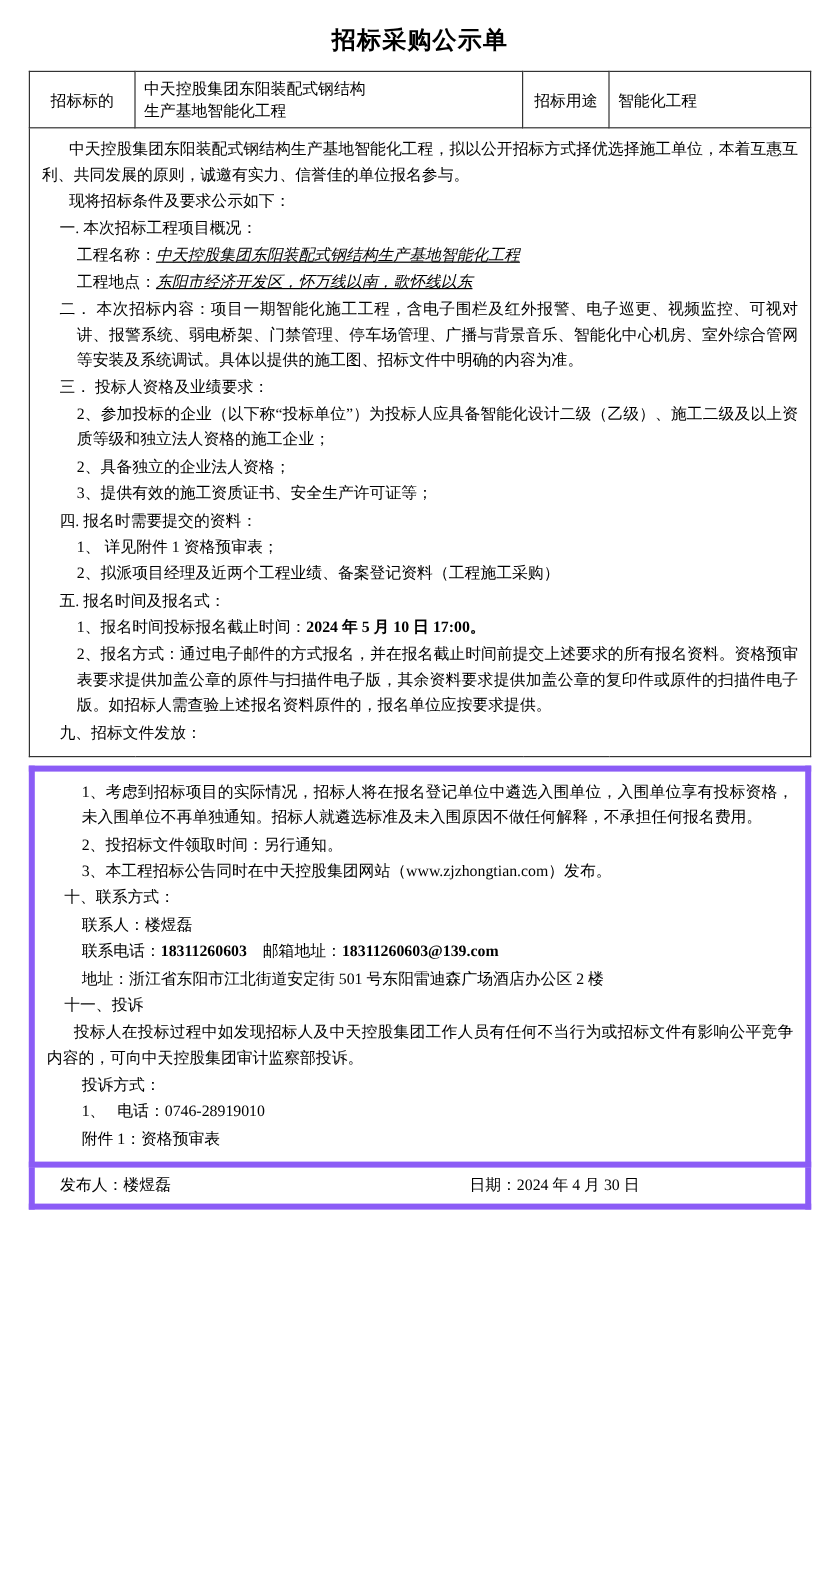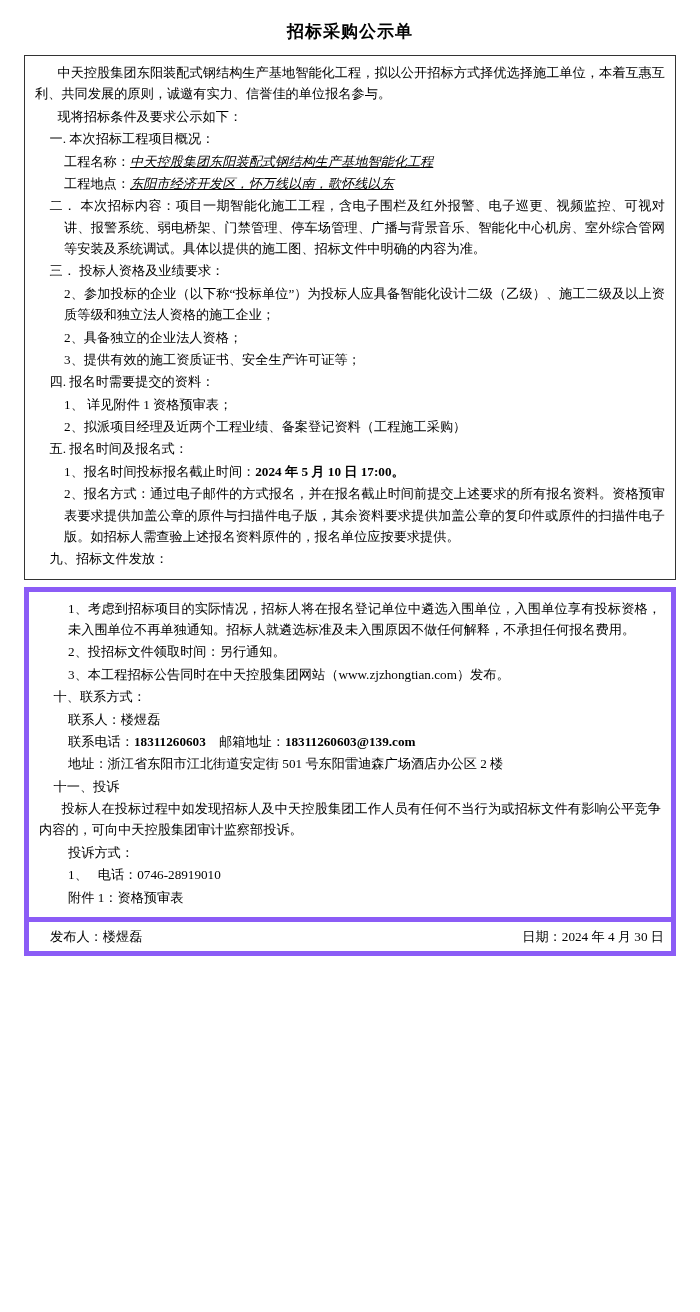--- a/index.html
+++ b/index.html
@@ -14,21 +14,21 @@
     color: #000;
     font-size: 13.2px;
   }
   .page {
     width: 700px;
     min-height: 1312px;
     padding: 14px 24px 10px 24px;
   }
   .doc-title {
     text-align: center;
-    font-size: 17px;
+    font-size: 20px;
     font-weight: bold;
     letter-spacing: 1px;
     margin: 6px 0 12px 0;
     font-family: "Liberation Sans", "DejaVu Sans", sans-serif;
   }
   table.frame {
     width: 100%;
     border-collapse: collapse;
     table-layout: fixed;
   }
@@ -75,32 +75,41 @@
   }
   .footer-row td {
     padding: 4px 7px !important;
     vertical-align: middle;
   }
   .footer-flex {
     display: flex;
     align-items: center;
   }
   .footer-left { width: 47%; padding-left: 14px; }
-  .footer-right { flex: 1; padding-left: 60px; text-align: right; }
+  .footer-right { flex: 1; padding-left: 60px; }
   .nowrap { white-space: nowrap; }
 </style>
 </head>
 <body>
 
 <div class="page">
 
   <div class="doc-title">招标采购公示单</div>
 
   <table class="frame">
     <tbody>
+        <tr>
+      <td class="lbl">招标标的</td>
+      <td class="val-wide cell-2line">
+        <div>中天控股集团东阳装配式钢结构</div>
+        <div>生产基地智能化工程</div>
+      </td>
+      <td class="lbl2">招标用途</td>
+      <td class="val2">智能化工程</td>
+    </tr>
     <tr>
       <td class="body-cell" colspan="4">
         <p class="p ind1">中天控股集团东阳装配式钢结构生产基地智能化工程，拟以公开招标方式择优选择施工单位，本着互惠互利、共同发展的原则，诚邀有实力、信誉佳的单位报名参与。</p>
         <p class="p ind1">现将招标条件及要求公示如下：</p>
         <p class="p ind15">一. 本次招标工程项目概况：</p>
         <p class="p ind25">
           <span>工程名称：</span><span class="u">中天控股集团东阳装配式钢结构生产基地智能化工程</span>
         </p>
         <p class="p ind25">
           <span>工程地点：</span><span class="u">东阳市经济开发区，怀万线以南，歌怀线以东</span>

